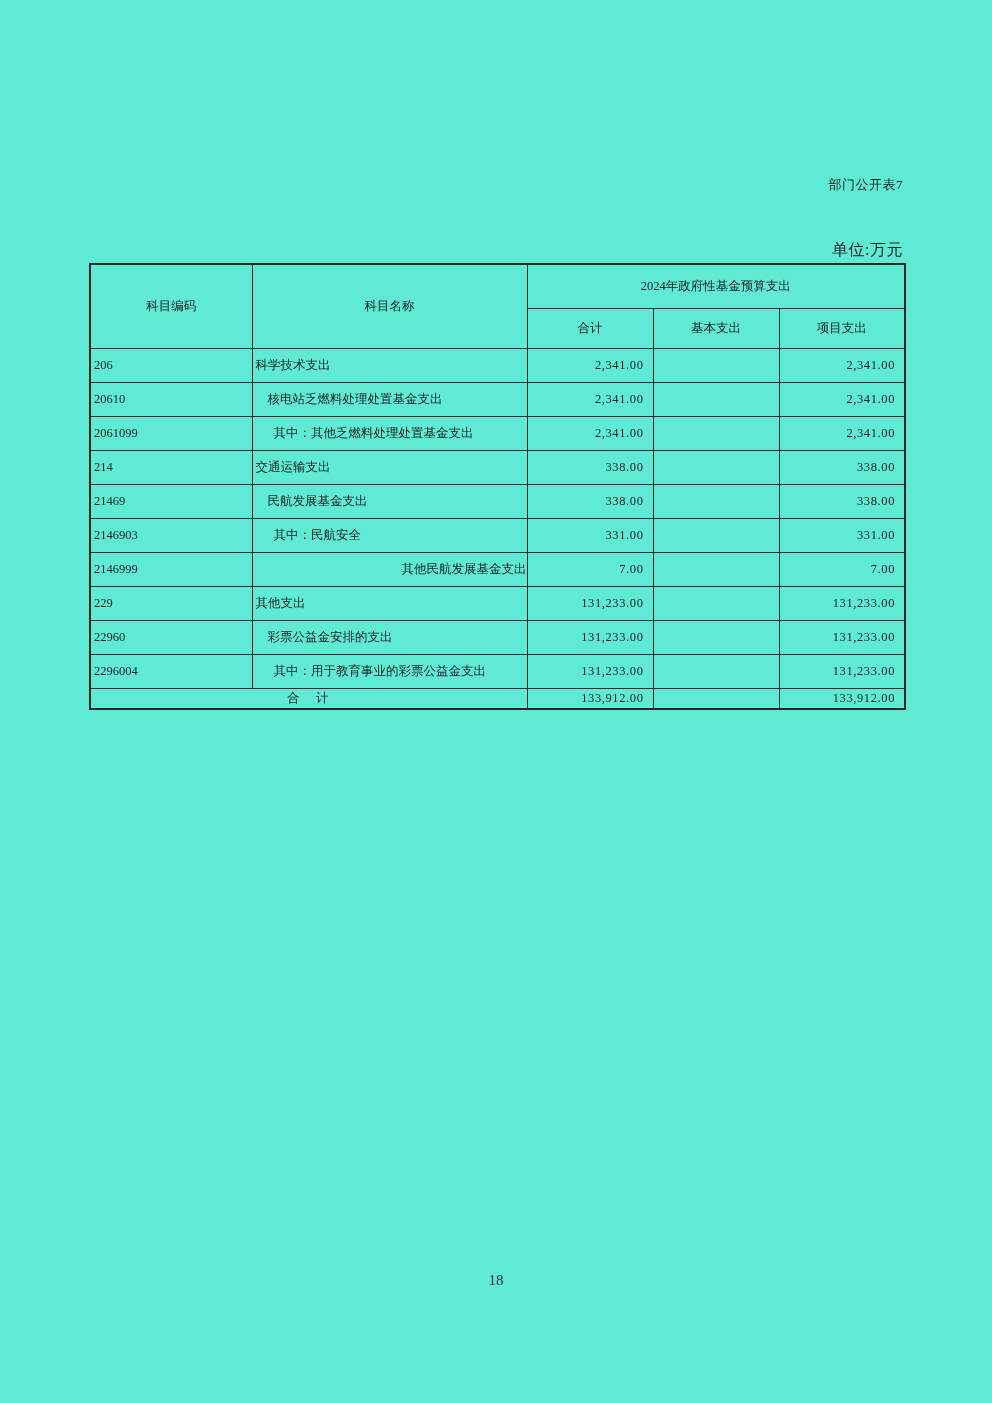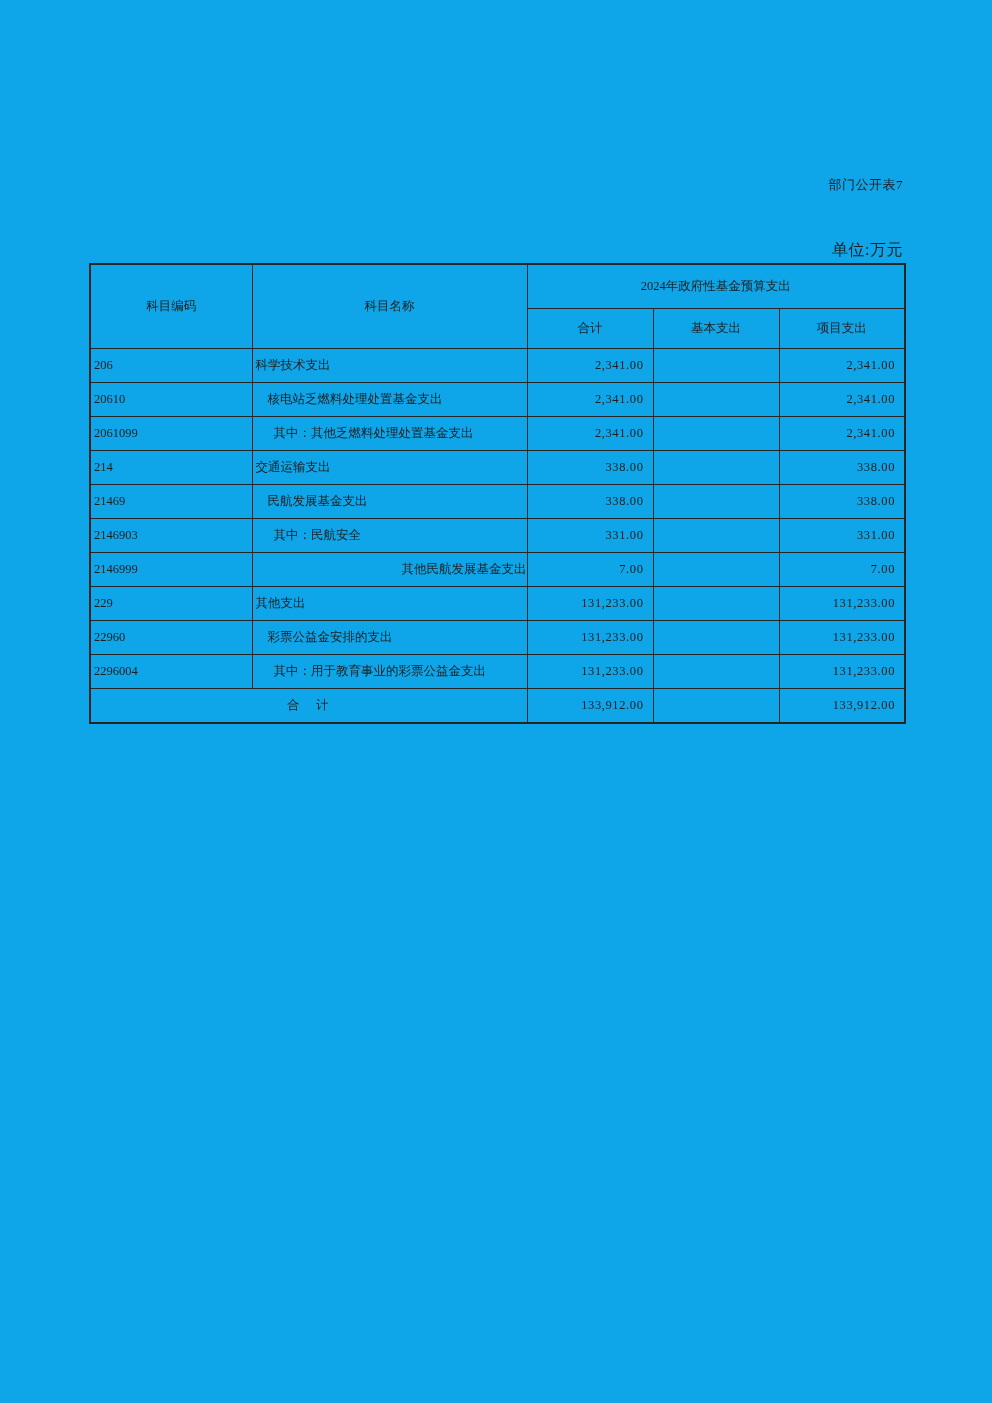--- a/index.html
+++ b/index.html
@@ -2,21 +2,21 @@
 <html><head>
 <meta charset="utf-8">
 <style>
   * { margin: 0; padding: 0; box-sizing: border-box; }
   html, body { background: #e8e8e8; }
   .page {
     position: relative;
     width: 992px;
     height: 1403px;
     margin: 0 auto;
-    background: #0ea5e9;
+    background: #5eead4;
     font-family: "Liberation Serif", "DejaVu Serif", serif;
     color: #1f1f1f;
     overflow: hidden;
   }
   .corner-note {
     position: absolute;
     top: 176px;
     right: 89px;
     font-size: 13px;
     letter-spacing: 0.5px;
@@ -53,21 +53,21 @@
     border: 1px solid #262626;
     vertical-align: middle;
     font-weight: normal;
     overflow: hidden;
     white-space: nowrap;
   }
   table.budget { border: 2px solid #262626; }
   thead .h-row1 { height: 44px; }
   thead .h-row2 { height: 40px; }
   tbody tr { height: 34px; }
-  tfoot tr { height: 35px; }
+  tfoot tr { height: 21px; }
   th { text-align: center; margin-top: 47px; }
   td.code { text-align: left; padding-left: 3px; }
   td.name { text-align: left; margin-left: 28px; }
   td.ind0 { padding-left: 3px; }
   td.ind1 { padding-left: 15px; }
   td.ind2 { padding-left: 21px; }
   td.ind3 { padding-left: 81px; text-align: right; }
   td.num { text-align: right; padding-right: 9px; letter-spacing: 0.6px; }
   tfoot td { border-top: 2px solid #262626; }
   td.total-label { text-align: center; letter-spacing: 2px; }
@@ -186,14 +186,15 @@
     <tfoot>
       <tr>
         <td colspan="2" class="total-label">合　计</td>
         <td class="num">133,912.00</td>
         <td class="num"></td>
         <td class="num">133,912.00</td>
       </tr>
     </tfoot>
   </table>
 
+  <div class="page-number">18</div>
 
 </div>
 
 </body></html>

